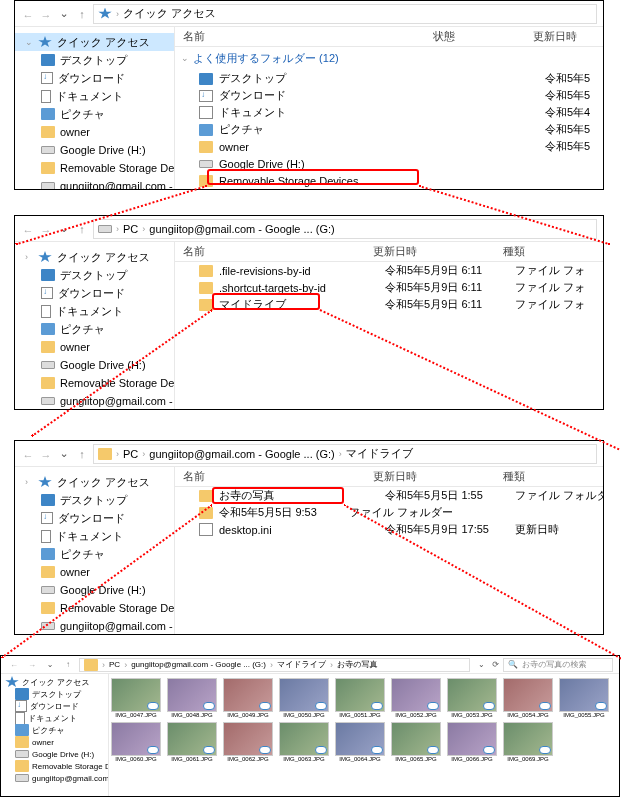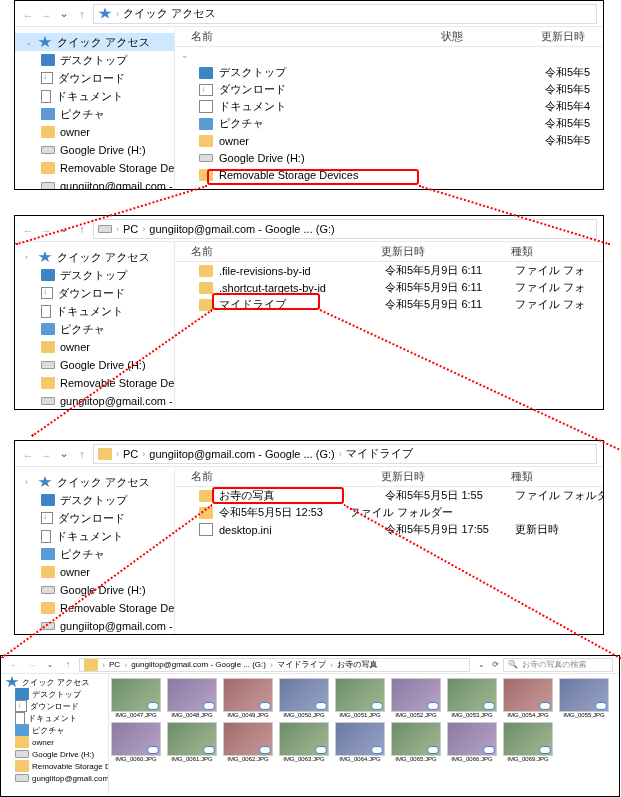--- a/index.html
+++ b/index.html
@@ -65,21 +65,21 @@
 .ic-desk { background:#3d85c6; border-radius:1px;}
 .ic-down { width:12px;height:12px; border:1px solid #888; position:relative;}
 .ic-down::after{content:"↓"; position:absolute; font-size:8px; left:1px; top:-1px; color:#3d85c6;}
 .ic-doc { width:10px; height:13px; border:1px solid #888; background:#fff;}
 .ic-pic { background:#5b9bd5; border-radius:1px;}
 .ic-drive { width:14px; height:8px; background:#ddd; border:1px solid #999; border-radius:1px;}
 .ic-chev { width:8px; color:#999; font-size:9px; line-height:1;}
 
 .content { flex:1; overflow:hidden; font-size:11px; }
 .cols { display:flex; border-bottom:1px solid #e8e8e8; height:20px; align-items:center; color:#444; }
-.cols > div { padding:0 16px; }
+.cols > div { padding:0 8px; }
 .c-name { flex:0 0 250px; } 
 .c-status { flex:0 0 100px; }
 .c-date1 { flex:1;}
 
 .p23 .c-name { flex:0 0 190px; }
 .p23 .c-date { flex:0 0 130px; }
 .p23 .c-type { flex:1; }
 
 .group { color:#1a5fb4; padding:4px 6px; display:flex; align-items:center; gap:4px;}
 .rows { }
@@ -164,20 +164,21 @@
         </div>
     </div>
     <div class="content">
       <div class="cols">
         <div class="c-name">名前</div>
         <div class="c-status">状態</div>
         <div class="c-date1">更新日時</div>
       </div>
       <div class="group">
           <span class="ic-chev">⌄</span>
+          <span>よく使用するフォルダー (12)</span>
         </div>
       <div class="rows">
         <div class="rw">
             <span class="icc ic ic-desk"></span>
             <span class="rw-name">デスクトップ</span>
             <span class="rw-status"></span>
             <span class="rw-date1">令和5年5</span>
           </div>
         <div class="rw">
             <span class="icc ic ic-down"></span>
@@ -365,21 +366,21 @@
       </div>
       <div class="rows">
         <div class="rw">
             <span class="icc ic ic-folder"></span>
             <span class="rw-name" style="flex:0 0 166px">お寺の写真</span>
             <span class="rw-date">令和5年5月5日 1:55</span>
             <span class="rw-type">ファイル フォルダー</span>
           </div>
         <div class="rw">
             <span class="icc ic ic-folder"></span>
-            <span class="rw-date">令和5年5月5日 12:53</span>
+            <span class="rw-date">令和5年5月5日 9:53</span>
             <span class="rw-type">ファイル フォルダー</span>
           </div>
         <div class="rw">
             <span class="icc ic ic-doc"></span>
             <span class="rw-name" style="flex:0 0 166px">desktop.ini</span>
             <span class="rw-date">令和5年5月9日 17:55</span>
             <span class="rw-type">更新日時</span>
           </div>
       </div>
     </div>

